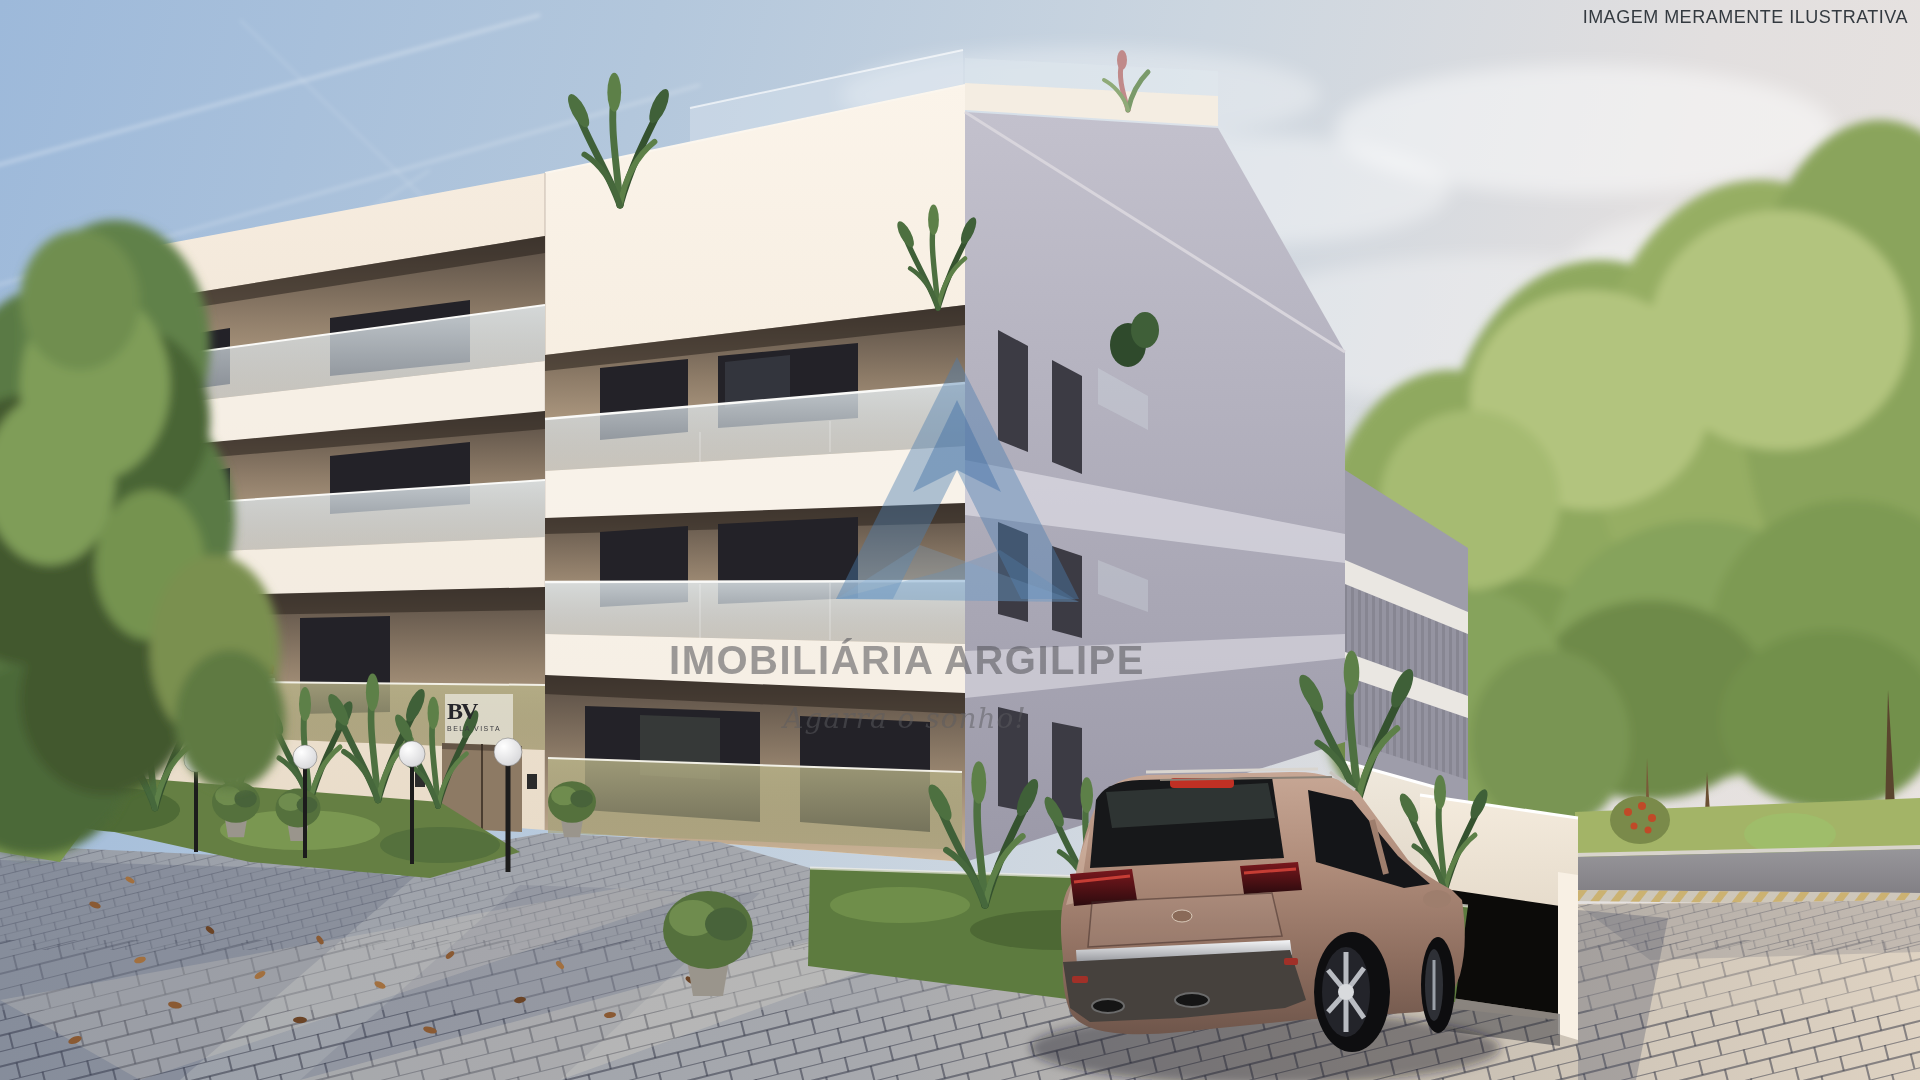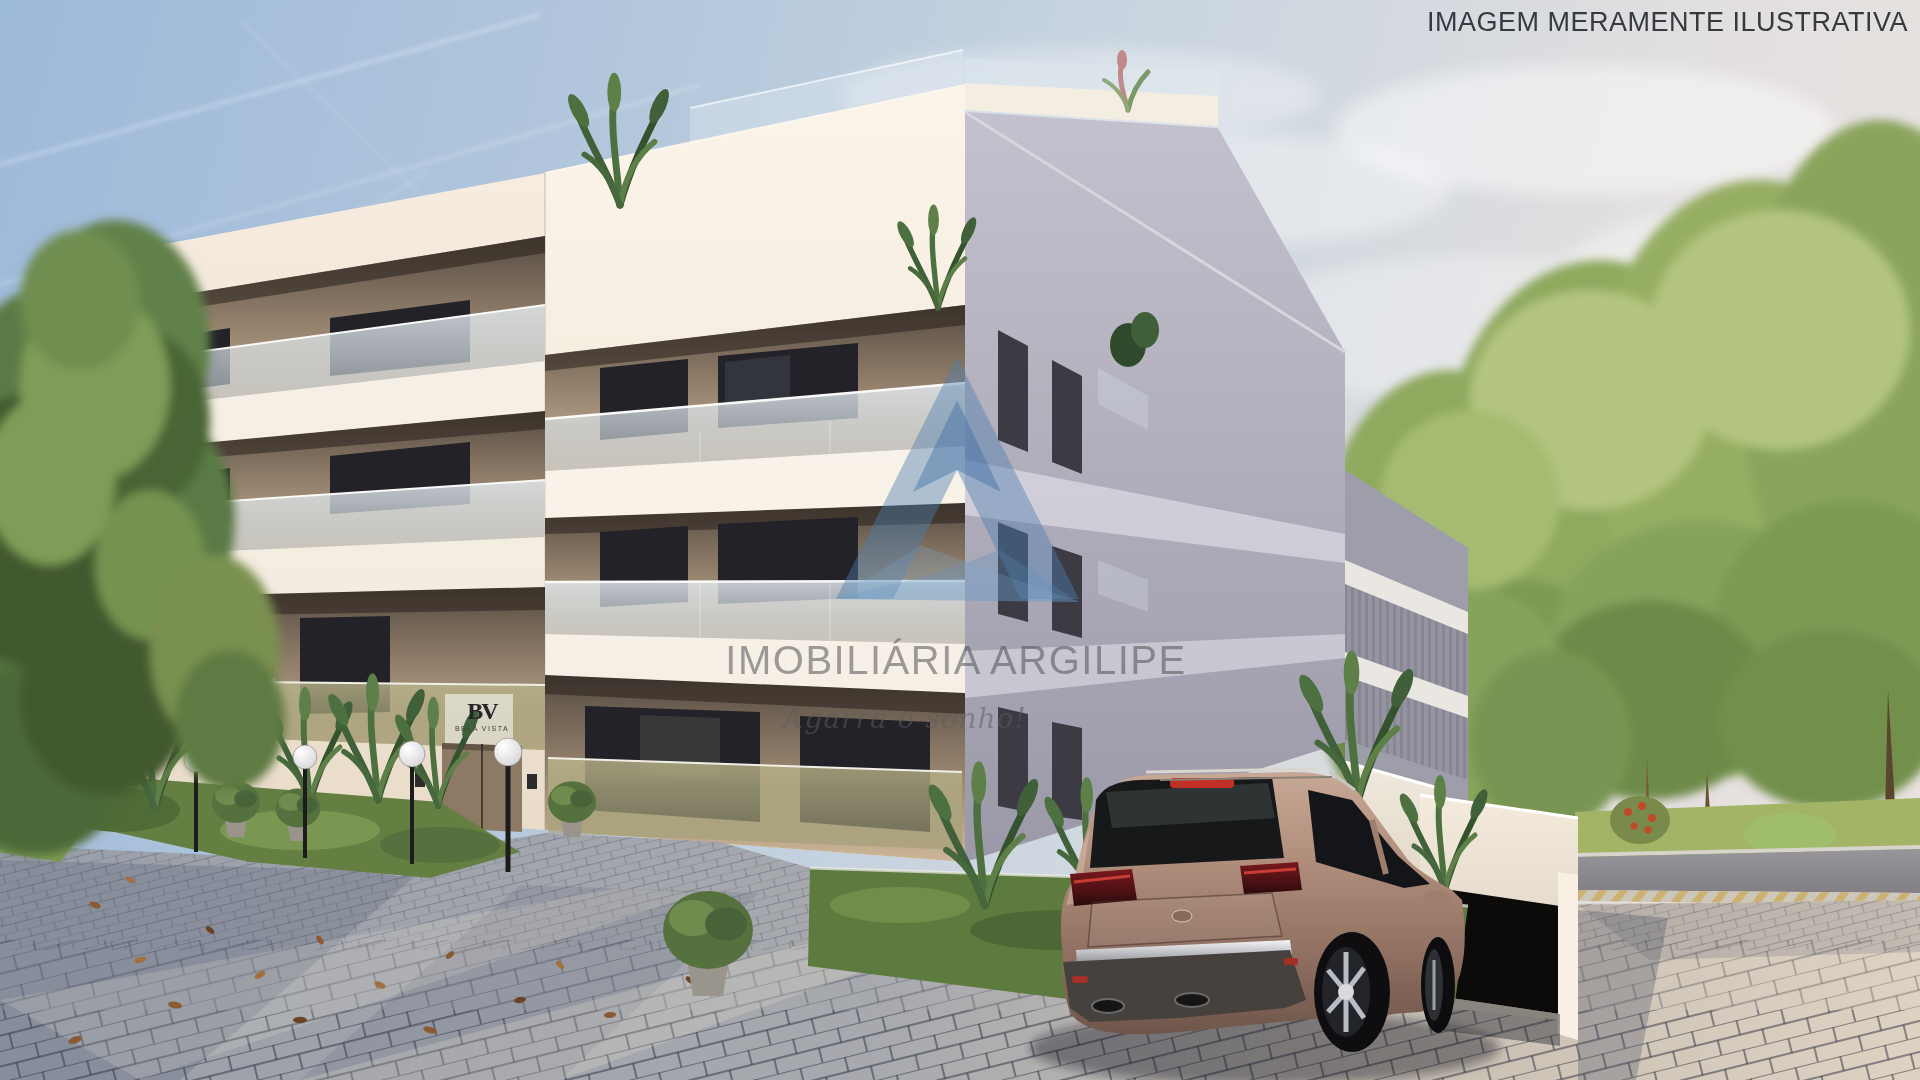--- a/index.html
+++ b/index.html
@@ -4,33 +4,33 @@
 <style>
   html,body{margin:0;padding:0;background:#222;}
   .canvas{
     position:relative;width:1920px;height:1080px;overflow:hidden;
     background:linear-gradient(105deg,#9db9da 0%,#b3c7dc 30%,#ccd6e0 55%,#e2dfdf 78%,#eae4e0 100%);
     font-family:"Liberation Sans",sans-serif;
   }
   .canvas svg{position:absolute;left:0;top:0;}
   .disclaimer{
     position:absolute;top:7px;right:12px;
-    font-size:27px;letter-spacing:.5px;color:#343a40;white-space:nowrap;
+    font-size:18px;letter-spacing:.5px;color:#343a40;white-space:nowrap;
   }
   .wm-brand{
-    position:absolute;top:638px;left:956px;transform:translateX(-50%);
-    font-size:40px;letter-spacing:1.5px;color:rgba(80,80,85,.55);white-space:nowrap;font-weight:400;
+    position:absolute;top:638px;left:907px;transform:translateX(-50%);
+    font-size:40px;letter-spacing:1.5px;color:rgba(80,80,85,.55);white-space:nowrap;font-weight:700;
   }
   .wm-slogan{
     position:absolute;top:702px;left:905px;transform:translateX(-50%);
     font-family:"DejaVu Serif",serif;font-style:italic;
     font-size:28px;letter-spacing:1px;color:rgba(92,92,95,.5);white-space:nowrap;
   }
   .entrance-sign{
-    position:absolute;left:447px;top:699px;width:70px;text-align:center;color:#26262a;
+    position:absolute;left:447px;top:699px;width:70px;text-align:left;color:#26262a;
   }
   .entrance-sign .mono{font-family:"Liberation Serif",serif;font-weight:bold;font-size:24px;line-height:1;letter-spacing:-2px;}
   .entrance-sign .name{font-size:7px;letter-spacing:1.5px;margin-top:2px;color:#3a3a3e;}
 </style>
 </head>
 <body>
 
 <div class="canvas">
 
 <svg width="1920" height="1080" viewBox="0 0 1920 1080">

